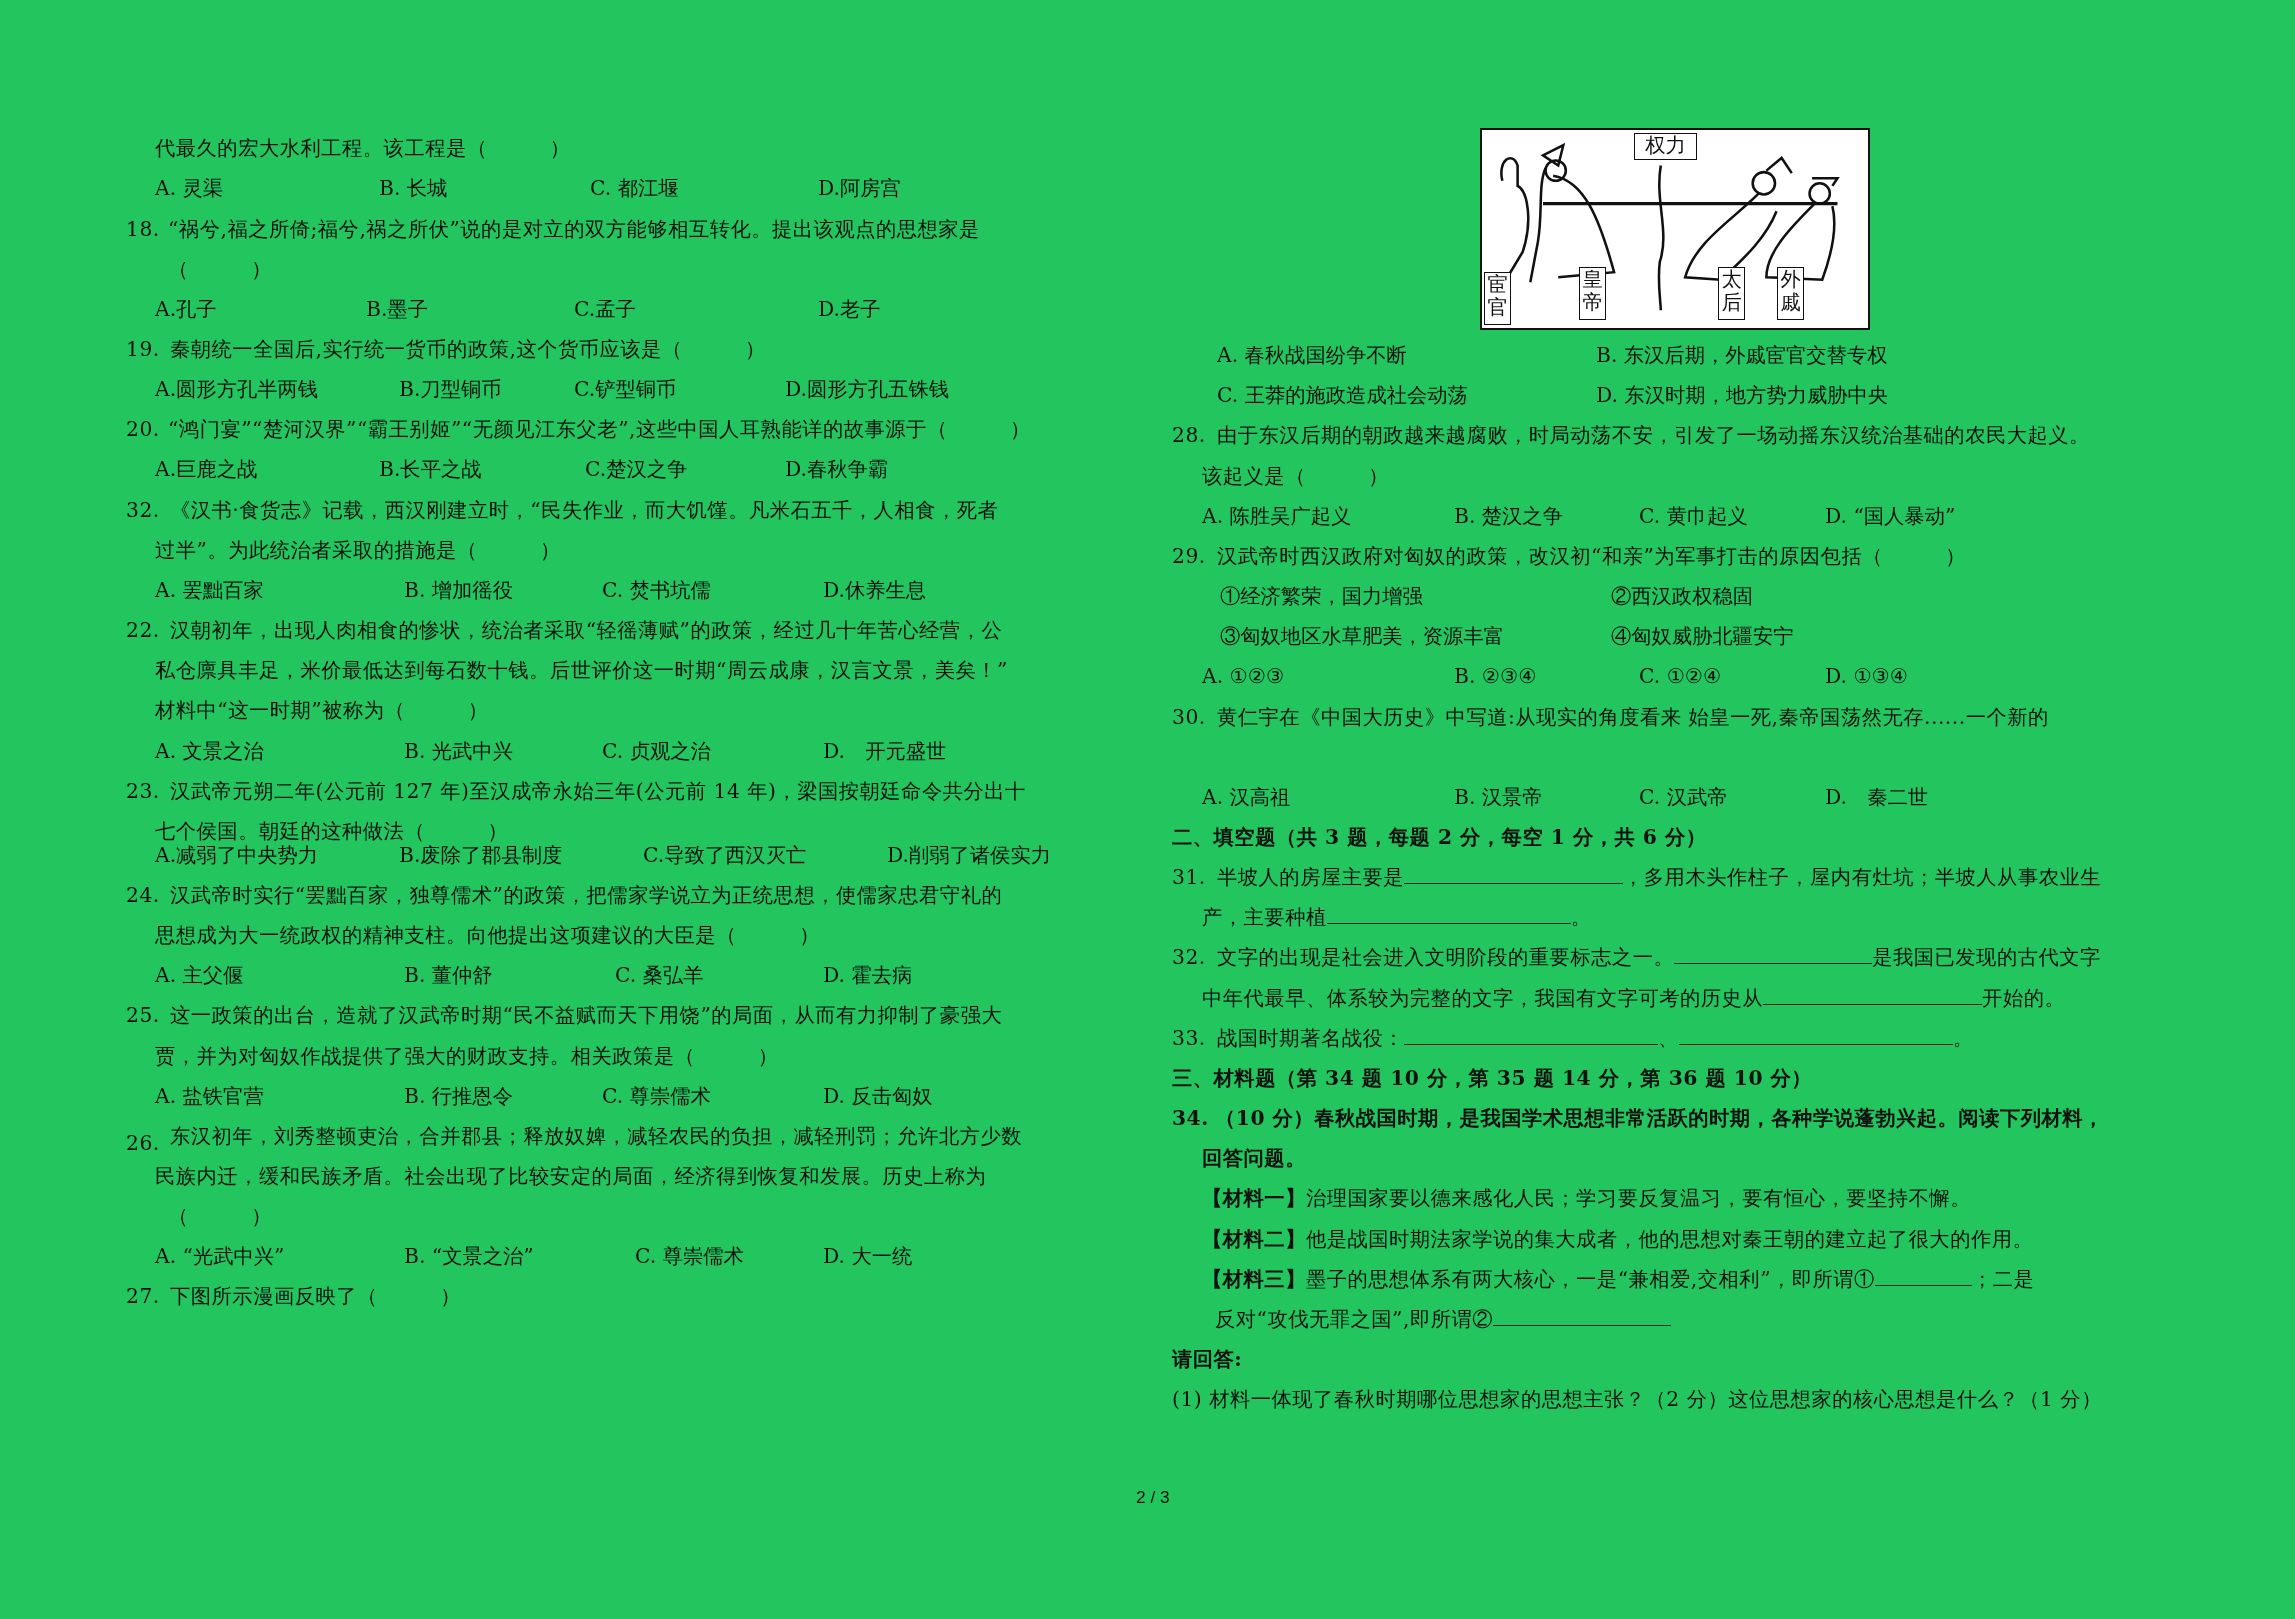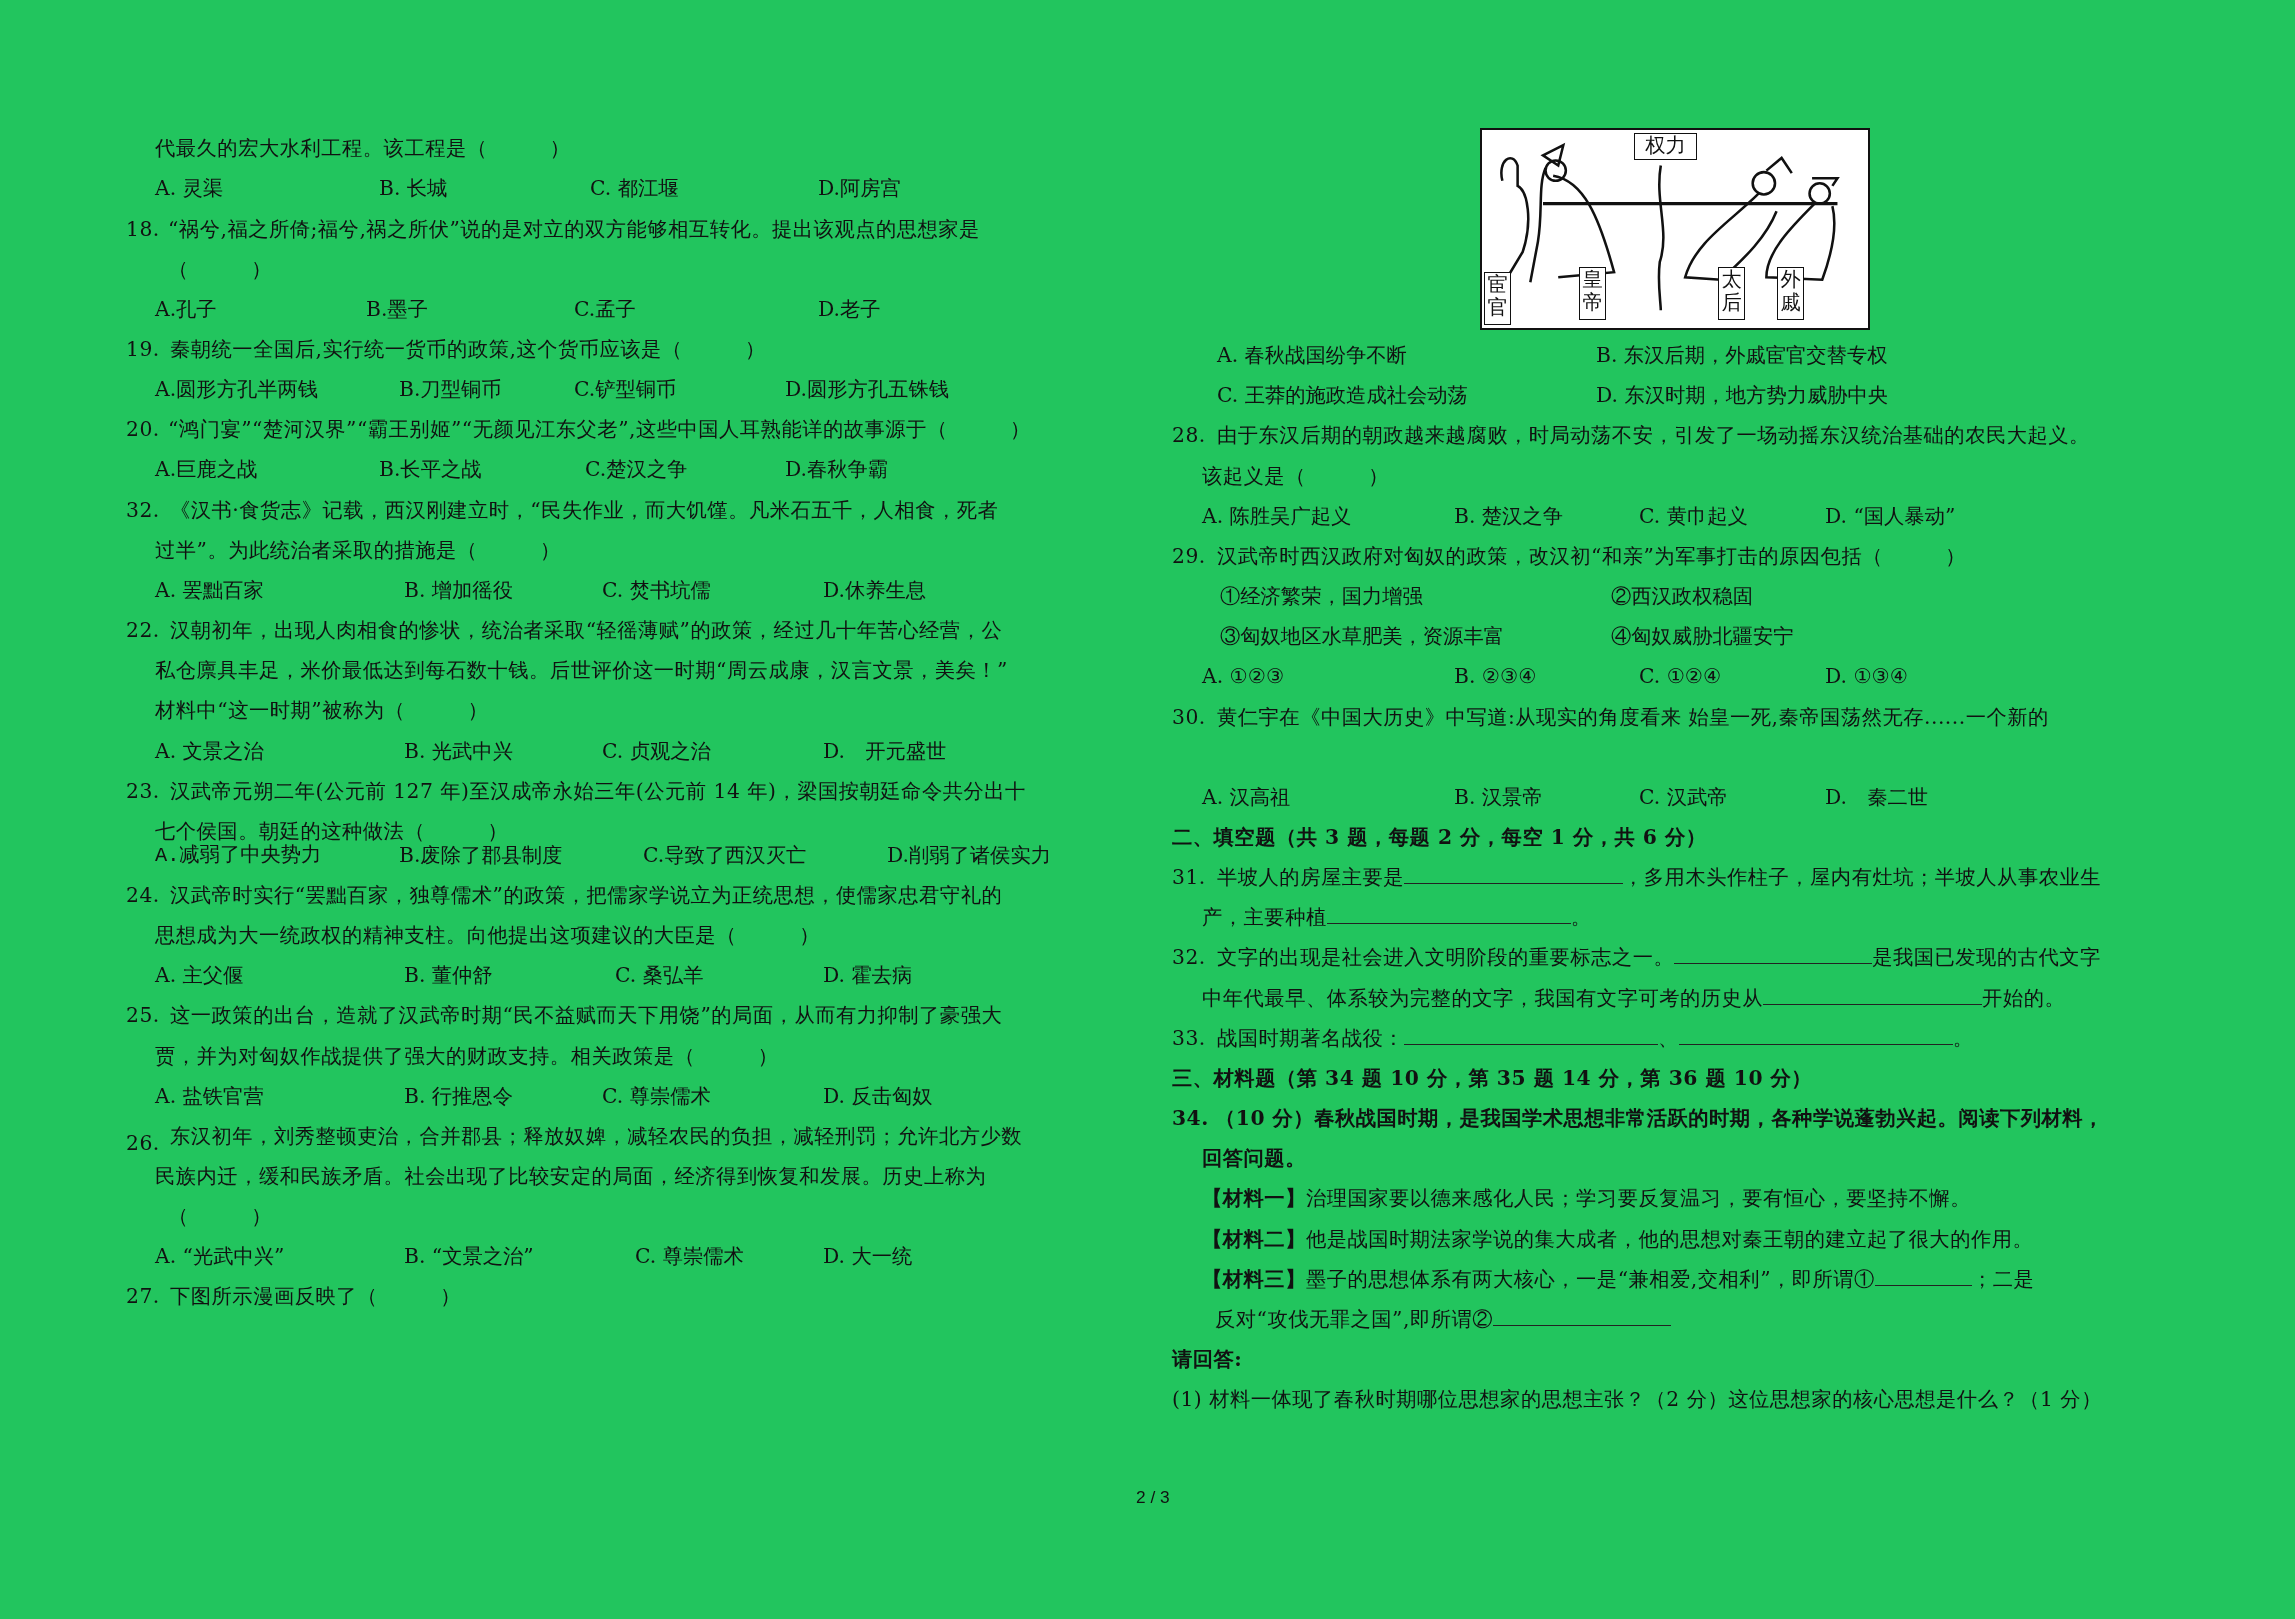--- a/index.html
+++ b/index.html
@@ -61,21 +61,21 @@
   <div class="line" style="left:155px;top:658px;">私仓廪具丰足，米价最低达到每石数十钱。后世评价这一时期“周云成康，汉言文景，美矣！”</div>
   <div class="line" style="left:155px;top:698px;">材料中“这一时期”被称为（　　　）</div>
   <div class="opt" style="left:155px;top:739px;">A. 文景之治</div>
   <div class="opt" style="left:404px;top:739px;">B. 光武中兴</div>
   <div class="opt" style="left:602px;top:739px;">C. 贞观之治</div>
   <div class="opt" style="left:823px;top:739px;">D.　开元盛世</div>
 
   <div class="line" style="left:126px;top:779px;">23.</div>
   <div class="line" style="left:170px;top:779px;">汉武帝元朔二年(公元前 127 年)至汉成帝永始三年(公元前 14 年)，梁国按朝廷命令共分出十</div>
   <div class="line" style="left:155px;top:819px;">七个侯国。朝廷的这种做法（　　　）</div>
-  <div class="opt" style="left:155px;top:843px;font-family:Liberation Mono, monospace;">A.减弱了中央势力</div>
+  <div class="opt" style="left:155px;top:843px;">A.减弱了中央势力</div>
   <div class="opt" style="left:399px;top:843px;">B.废除了郡县制度</div>
   <div class="opt" style="left:643px;top:843px;">C.导致了西汉灭亡</div>
   <div class="opt" style="left:887px;top:843px;">D.削弱了诸侯实力</div>
 
   <div class="line" style="left:126px;top:883px;">24.</div>
   <div class="line" style="left:170px;top:883px;">汉武帝时实行“罢黜百家，独尊儒术”的政策，把儒家学说立为正统思想，使儒家忠君守礼的</div>
   <div class="line" style="left:155px;top:923px;">思想成为大一统政权的精神支柱。向他提出这项建议的大臣是（　　　）</div>
   <div class="opt" style="left:155px;top:963px;">A. 主父偃</div>
   <div class="opt" style="left:404px;top:963px;">B. 董仲舒</div>
   <div class="opt" style="left:615px;top:963px;">C. 桑弘羊</div>

